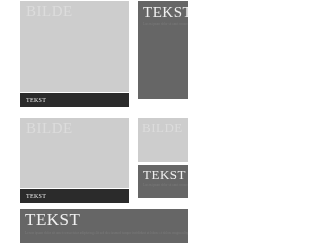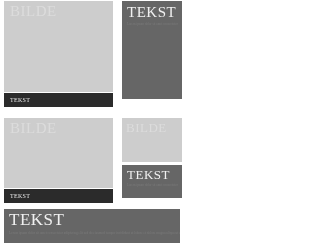--- a/index.html
+++ b/index.html
@@ -10,21 +10,21 @@
   body {
     width: 188px;
     height: 250px;
     overflow: hidden;
     font-family: "Liberation Serif", "DejaVu Serif", serif;
     position: relative;
   }
 
   #wireframe {
     position: absolute;
-    left: 0; top: 0;
+    left: 16px; top: 0;
     width: 188px;
     height: 250px;
     box-sizing: border-box;
     padding: 1px 6px 2px 4px;
   }
 
   .row {
     display: flex;
     align-items: flex-start;
     gap: 9px;

